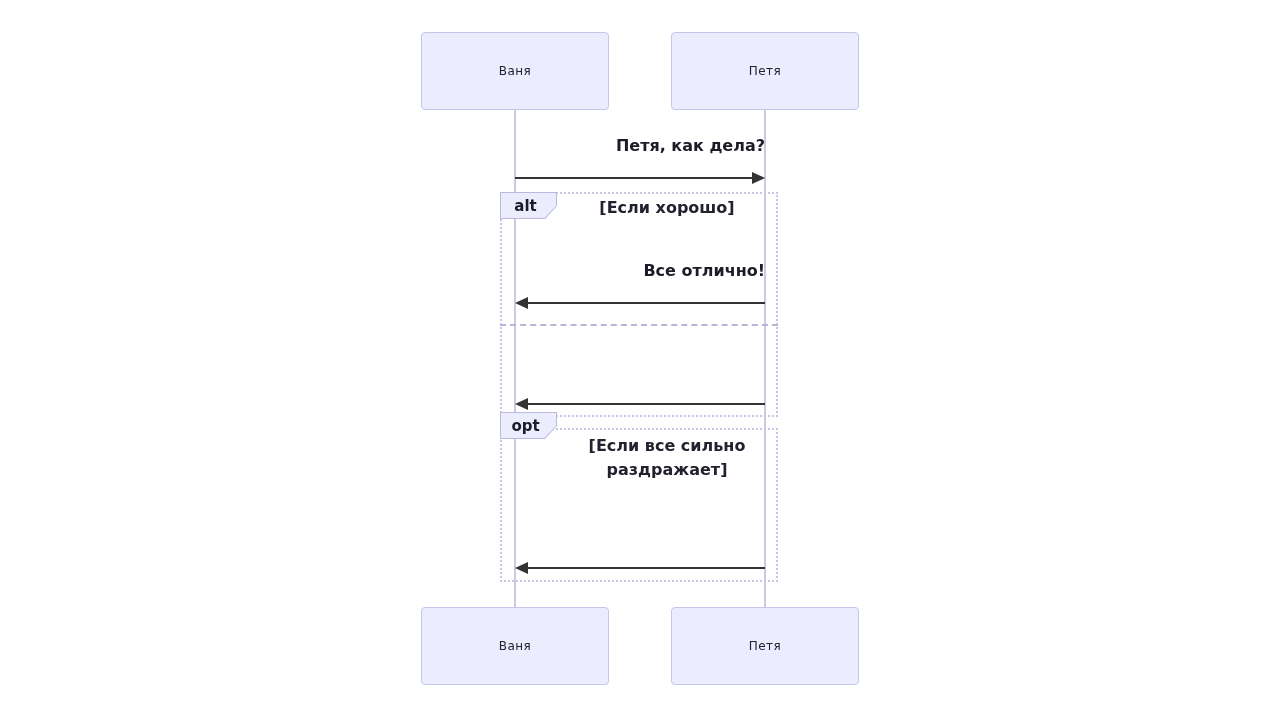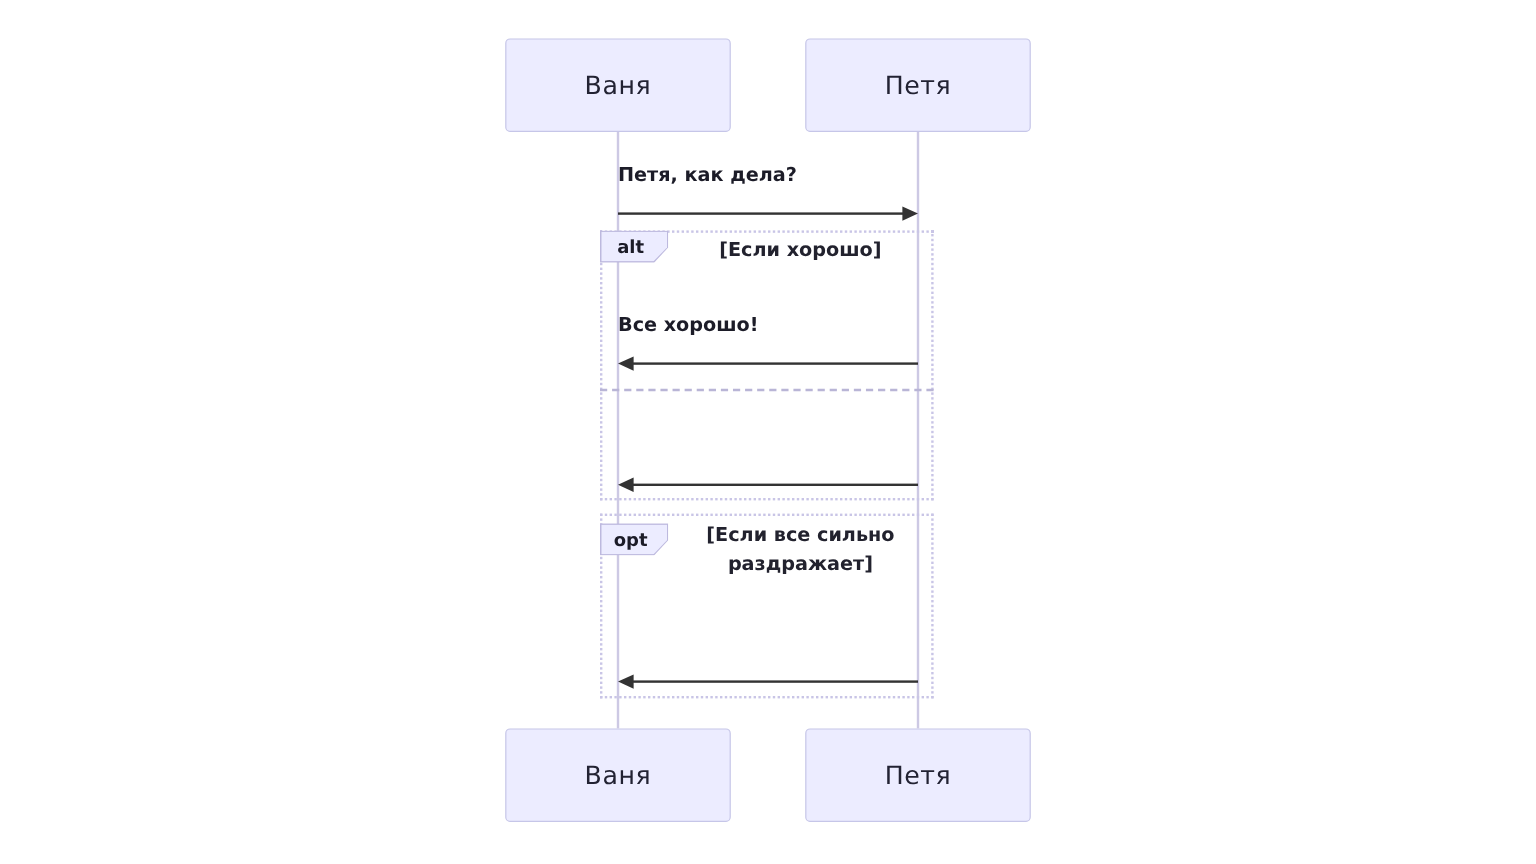--- a/index.html
+++ b/index.html
@@ -20,21 +20,21 @@
     position: absolute;
     width: 188px;
     height: 78px;
     background: #ECECFF;
     border: 1px solid #c6c6e8;
     border-radius: 4px;
     box-sizing: border-box;
     display: flex;
     align-items: center;
     justify-content: center;
-    font-size: 21px;
+    font-size: 12px;
     color: #222233;
     letter-spacing: 0.5px;
   }
   .actor-top-left    { left: 421px; top: 32px; }
   .actor-top-right   { left: 671px; top: 32px; }
   .actor-bottom-left { left: 421px; top: 607px; }
   .actor-bottom-right{ left: 671px; top: 607px; }
 
   
   .lifeline {
@@ -45,21 +45,21 @@
     background: #cdc9e4;
   }
   .lifeline-left  { left: 514px; }
   .lifeline-right { left: 764px; }
 
   
   .msg-text {
     position: absolute;
     left: 515px;
     width: 250px;
-    text-align: left;
+    text-align: right;
     font-size: 16px;
     font-weight: 600;
     color: #1c1c28;
   }
   .msg1 { top: 136px; }
   .msg2 { top: 261px; }
   .msg3 { top: 362px; }
   .msg4 { top: 526px; }
 
   
@@ -119,21 +119,21 @@
     display: flex;
     align-items: center;
     justify-content: center;
     font-size: 15px;
     font-weight: 600;
     color: #1c1c28;
     padding-right: 6px;
     box-sizing: border-box;
   }
   .label-alt { top: 192px; }
-  .label-opt { top: 436px; }
+  .label-opt { top: 412px; }
 
   .frame-condition {
     position: absolute;
     left: 556px;
     width: 222px;
     text-align: center;
     font-size: 16px;
     color: #22222e;
     line-height: 24px;
     font-weight: bold;
@@ -171,21 +171,21 @@
     <div class="line"></div>
     <div class="head"></div>
   </div>
 
   <div class="frame frame-alt"></div>
   <div class="frame-label label-alt">
     <div class="inner">alt</div>
   </div>
   <div class="frame-condition cond-alt">[Если хорошо]</div>
 
-  <div class="msg-text msg2">Все хорошо!</div>
+  <div class="msg-text msg2">Все отлично!</div>
   <div class="arrow to-left arrow2">
     <div class="line"></div>
     <div class="head"></div>
   </div>
 
   <div class="divider"></div>
 
   <div class="arrow to-left arrow3">
     <div class="line"></div>
     <div class="head"></div>

